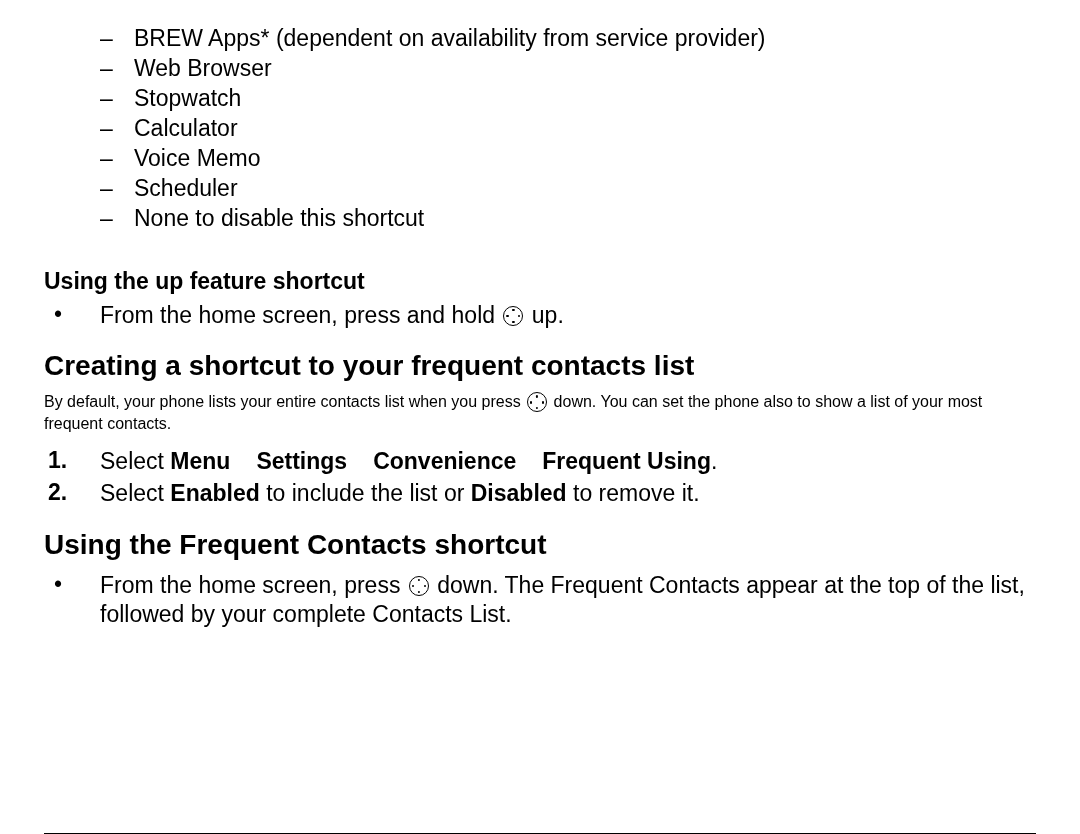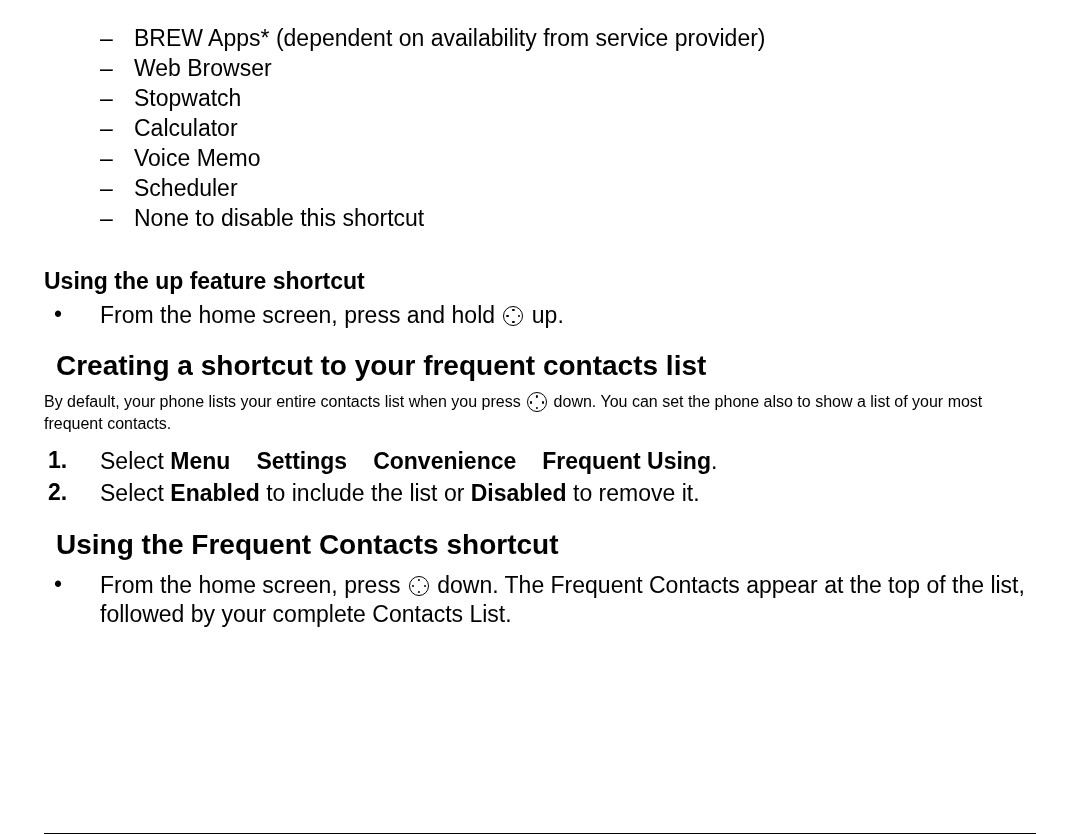--- a/index.html
+++ b/index.html
@@ -8,21 +8,21 @@
     .content { flex: 1 0 auto; }
     .dash-list { margin-left: 56px; }
     .dash-item { display: flex; align-items: flex-start; font-size: 23px; margin: 3px 0; }
     .dash-item .dash { width: 34px; flex-shrink: 0; }
     .dash-item .txt { flex: 1; }
     .subhead { font-weight: bold; font-size: 23px; margin-top: 36px; margin-bottom: 6px; }
     .bullet-list { }
     .bullet-item { display: flex; align-items: flex-start; font-size: 23px; margin: 3px 0 10px 0; }
     .bullet-item .bullet { width: 56px; flex-shrink: 0; text-align: left; padding-left: 10px; }
     .bullet-item .txt { flex: 1; line-height: 1.28; }
-    .h2 { font-weight: bold; font-size: 28px; margin-top: 20px; margin-bottom: 10px; margin-left: 12px; }
+    .h2 { font-weight: bold; font-size: 28px; margin-top: 20px; margin-bottom: 10px; }
     .para { font-size: 16px; line-height: 1.28; margin-bottom: 12px; }
     .step-list { }
     .step-item { display: flex; align-items: flex-start; font-size: 23px; margin: 3px 0; }
     .step-item .num { width: 56px; flex-shrink: 0; font-weight: bold; padding-left: 4px; }
     .step-item .txt { flex: 1; line-height: 1.28; }
     .bold { font-weight: bold; }
     .sep { display: inline-block; width: 26px; }
     .navkey {
       display: inline-block;
       width: 20px; height: 20px;

